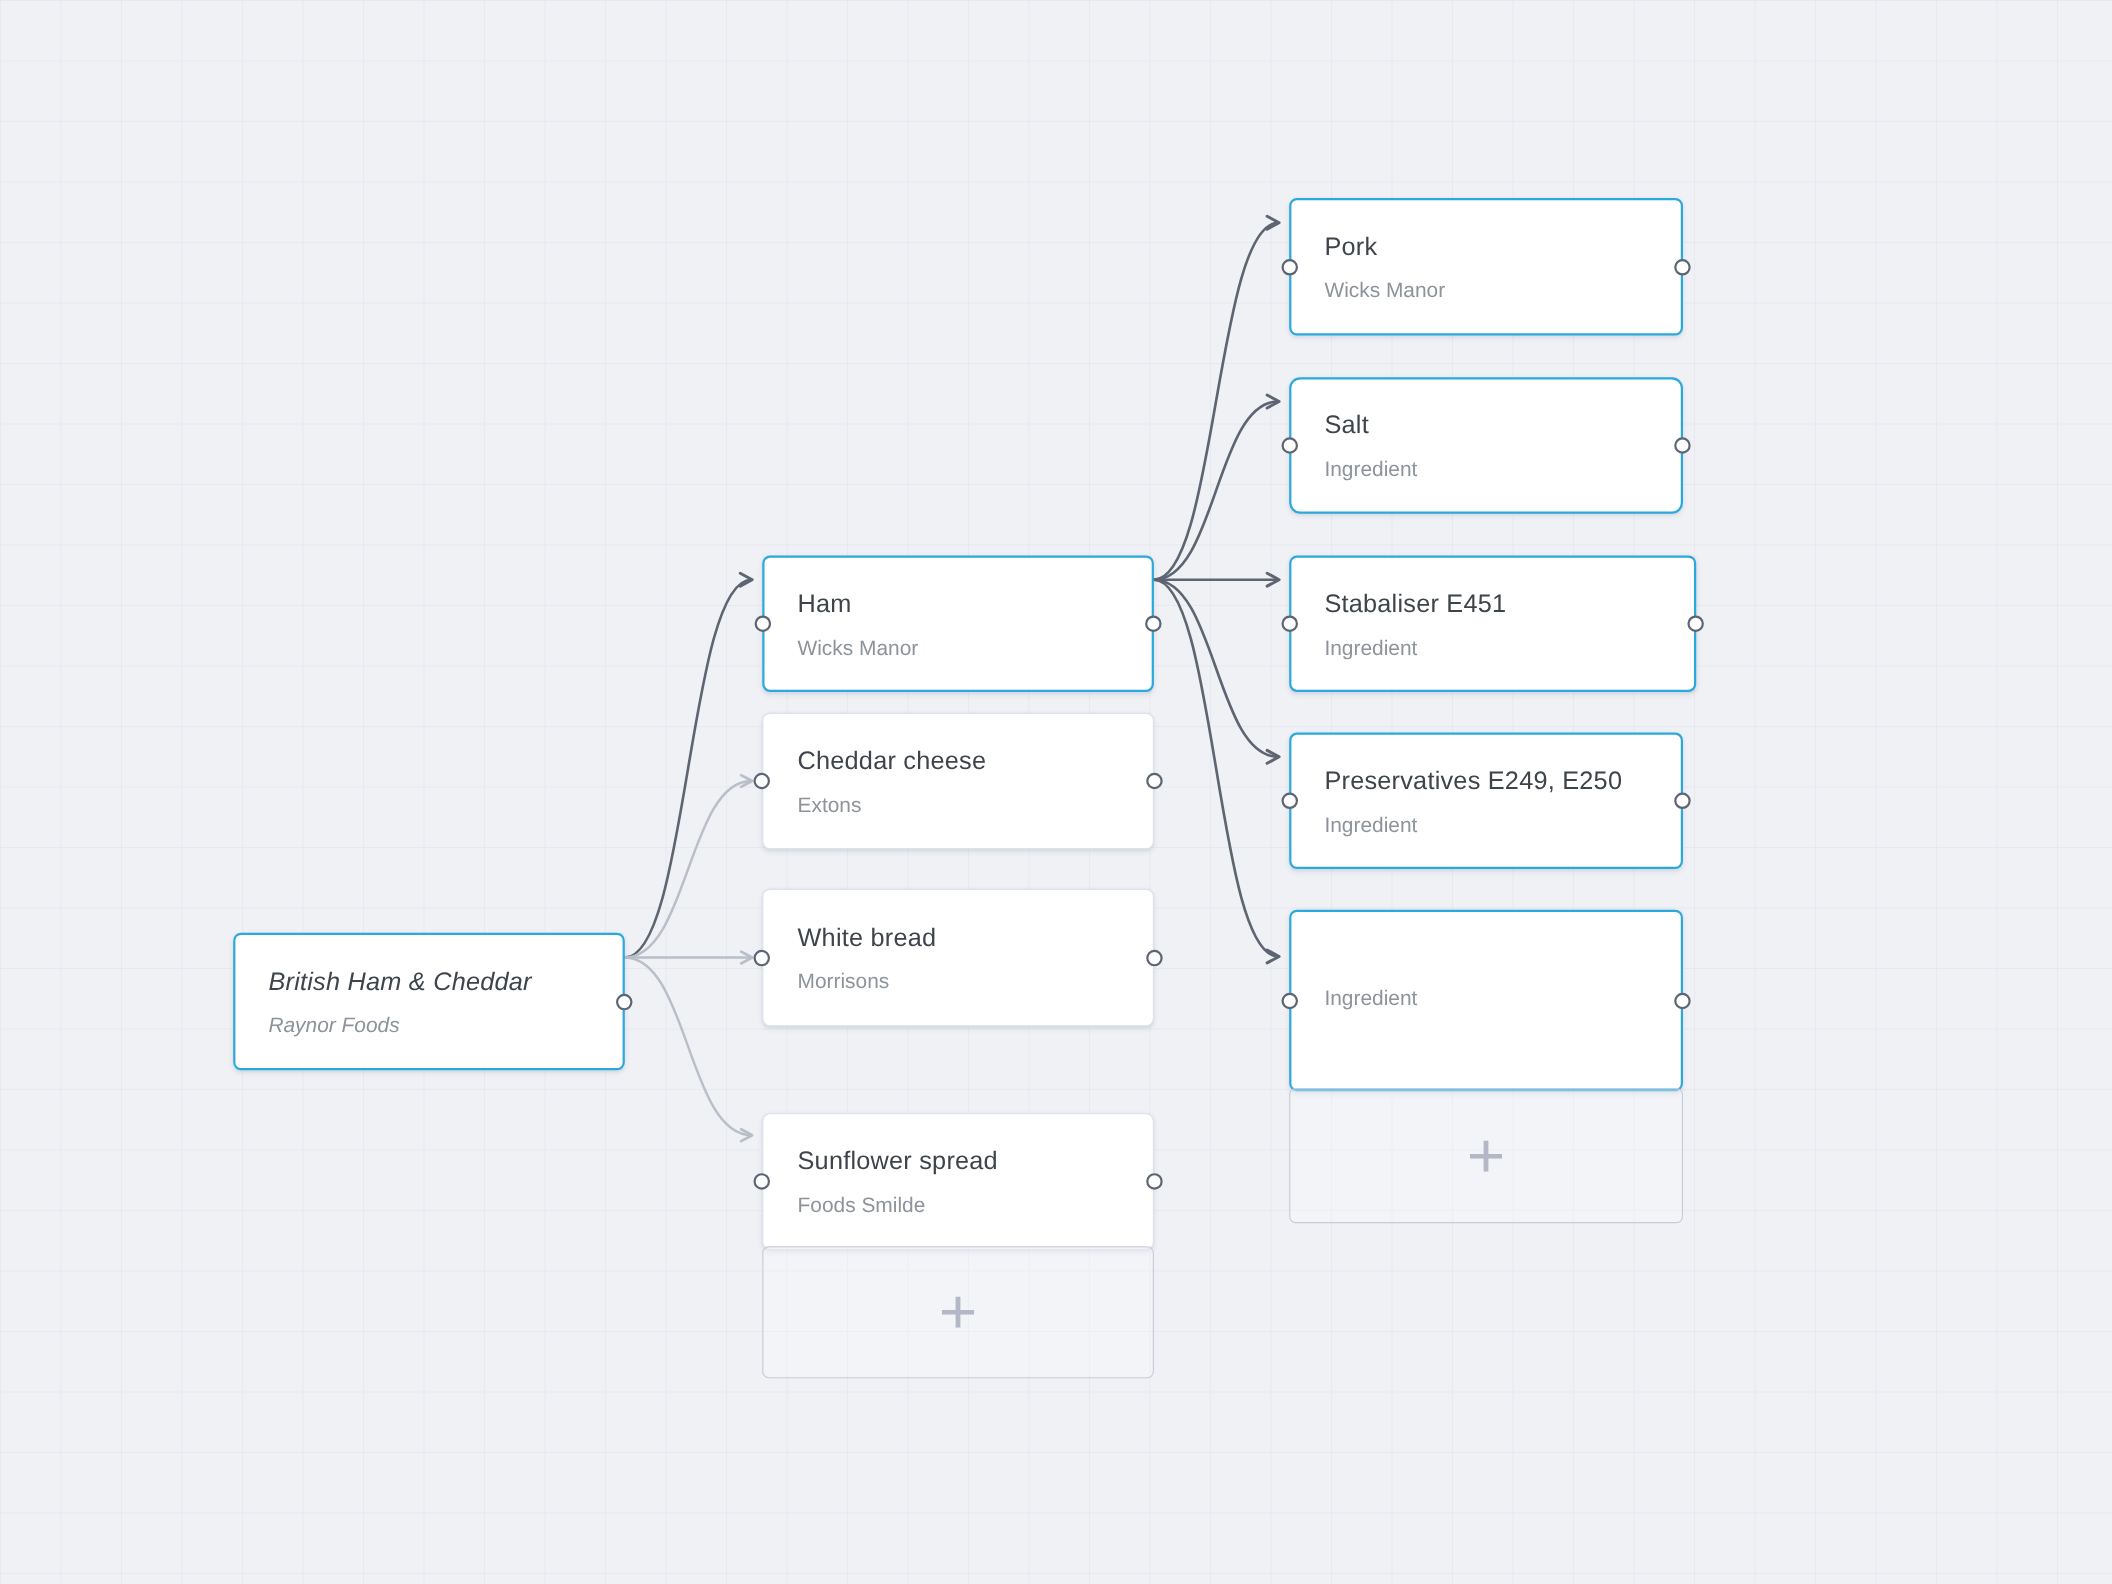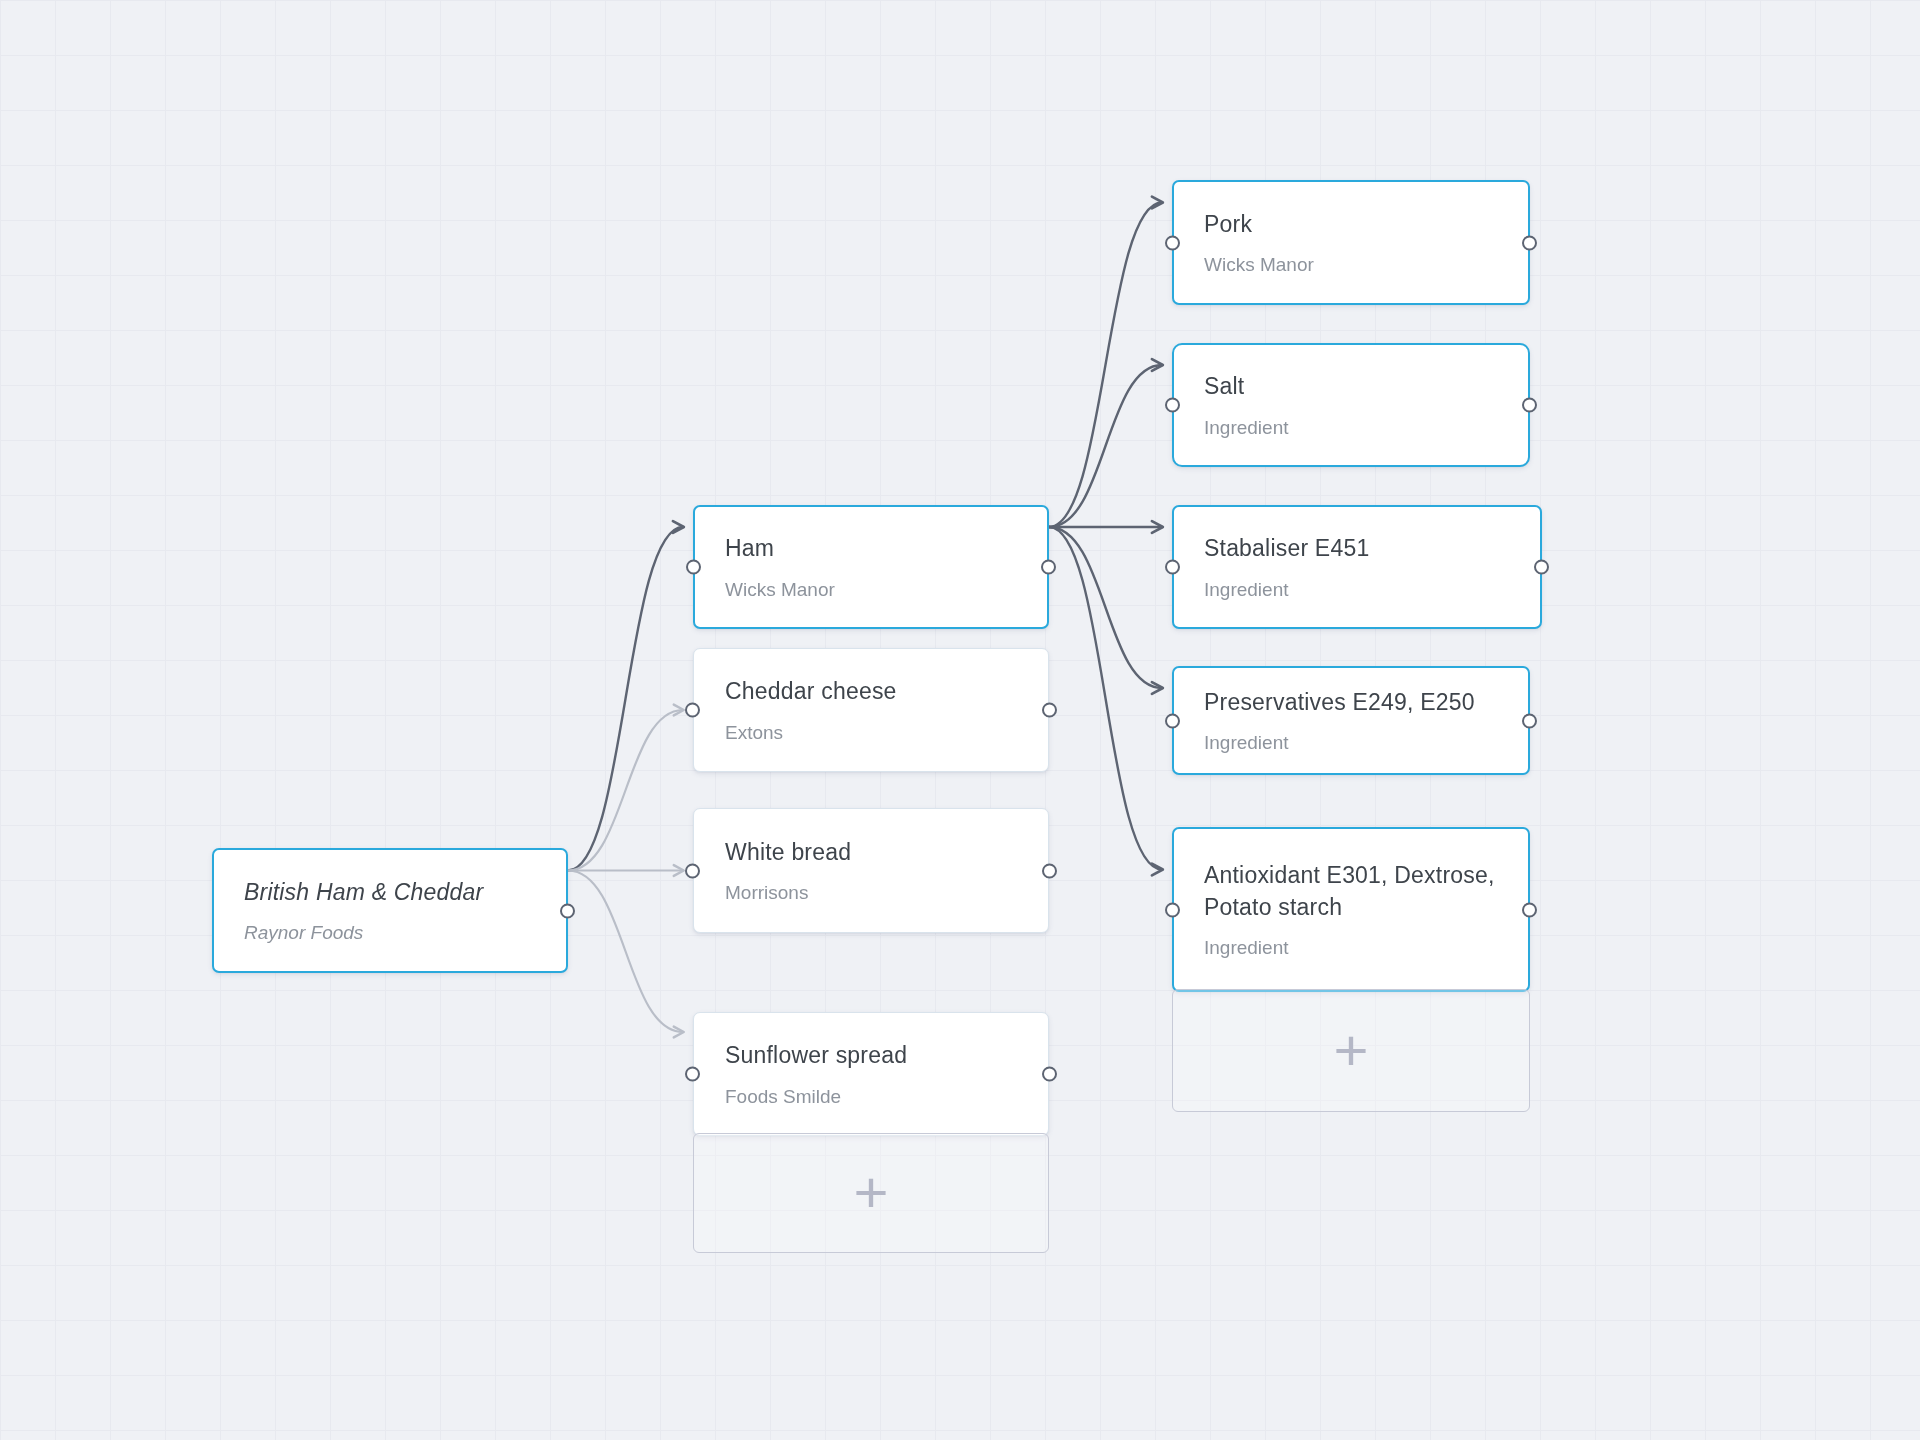--- a/index.html
+++ b/index.html
@@ -129,29 +129,28 @@
       <div class="title">Salt</div>
       <div class="subtitle">Ingredient</div>
       <span class="handle right"></span>
     </div>
       <div class="node highlighted" style="left: 1172px; top: 465px; width: 370px; height: 124px;">
       <span class="handle left"></span>
       <div class="title">Stabaliser E451</div>
       <div class="subtitle">Ingredient</div>
       <span class="handle right"></span>
     </div>
-      <div class="node highlighted" style="left: 1172px; top: 626px; width: 358px; height: 109px;">
+      <div class="node highlighted" style="left: 1172px; top: 626px; width: 358px; height: 124px;">
       <span class="handle left"></span>
       <div class="title">Preservatives E249, E250</div>
       <div class="subtitle">Ingredient</div>
       <span class="handle right"></span>
     </div>
       <div class="node highlighted" style="left: 1172px; top: 787px; width: 358px; height: 165px;">
       <span class="handle left"></span>
-      <div class="title">Antioxidant E301, Dextrose, Potato starch</div>
       <div class="subtitle">Ingredient</div>
       <span class="handle right"></span>
     </div>
       <div class="placeholder" style="left: 693px; top: 1133px; width: 356px; height: 120px;">
       <span class="plus">+</span>
     </div>
       <div class="placeholder" style="left: 1172px; top: 989px; width: 358px; height: 123px;">
       <span class="plus">+</span>
     </div>
     </div>

